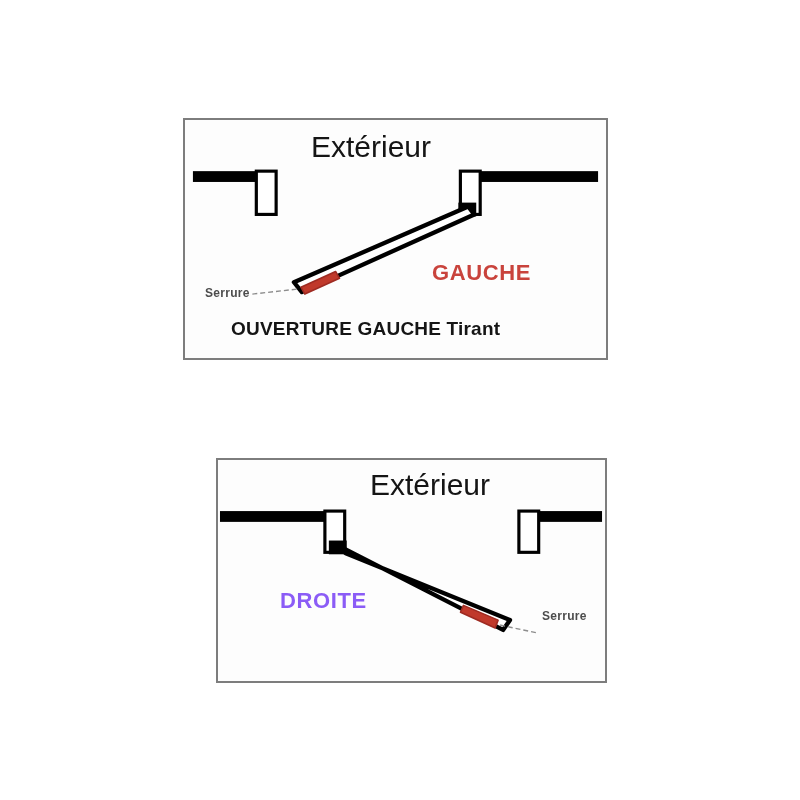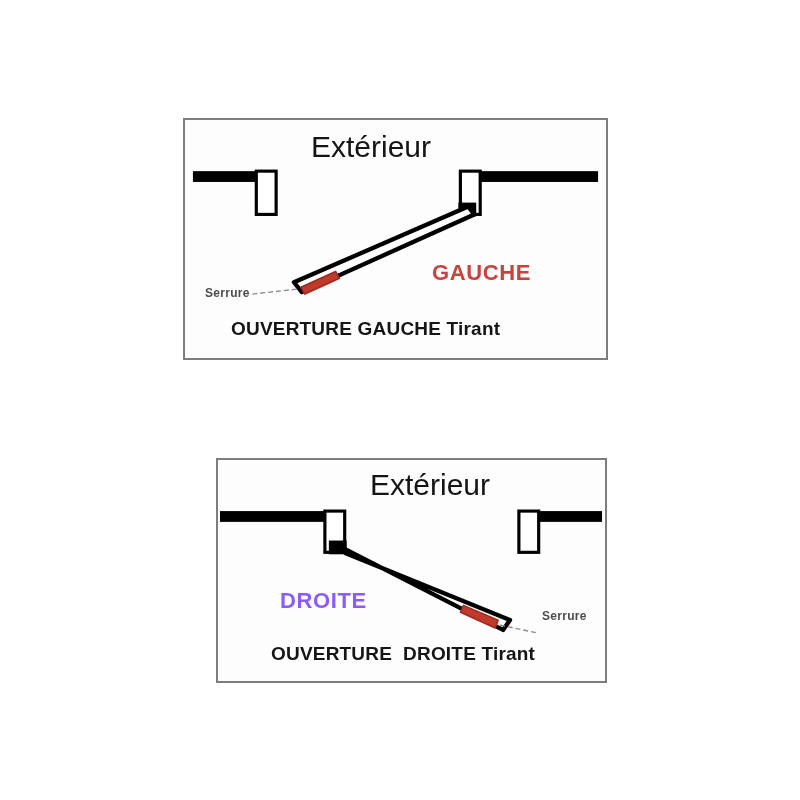--- a/index.html
+++ b/index.html
@@ -147,18 +147,17 @@
 
       <polygon points="248,148 283,163 280,171 245,155" fill="#c0392b" stroke="#9e2b22" stroke-width="1.6" stroke-linejoin="round"></polygon>
 
       <line x1="285" y1="168" x2="322" y2="176" stroke="#8d8d8d" stroke-width="1.4" stroke-dasharray="5 3"></line>
     </svg>
 
     <div class="label exterieur-label" id="ext-label-2">Extérieur</div>
 
     <div class="label side-label" id="droite-word" style="color:#8b5cf6;">DROITE</div>
 
-    <div class="label caption-label" id="caption-2">OUVERTURE  DROITE Tirant</div>
 
     <div class="label serrure-label" id="serrure-2">Serrure</div>
   </div>
 
 </div>
 
 </body></html>

